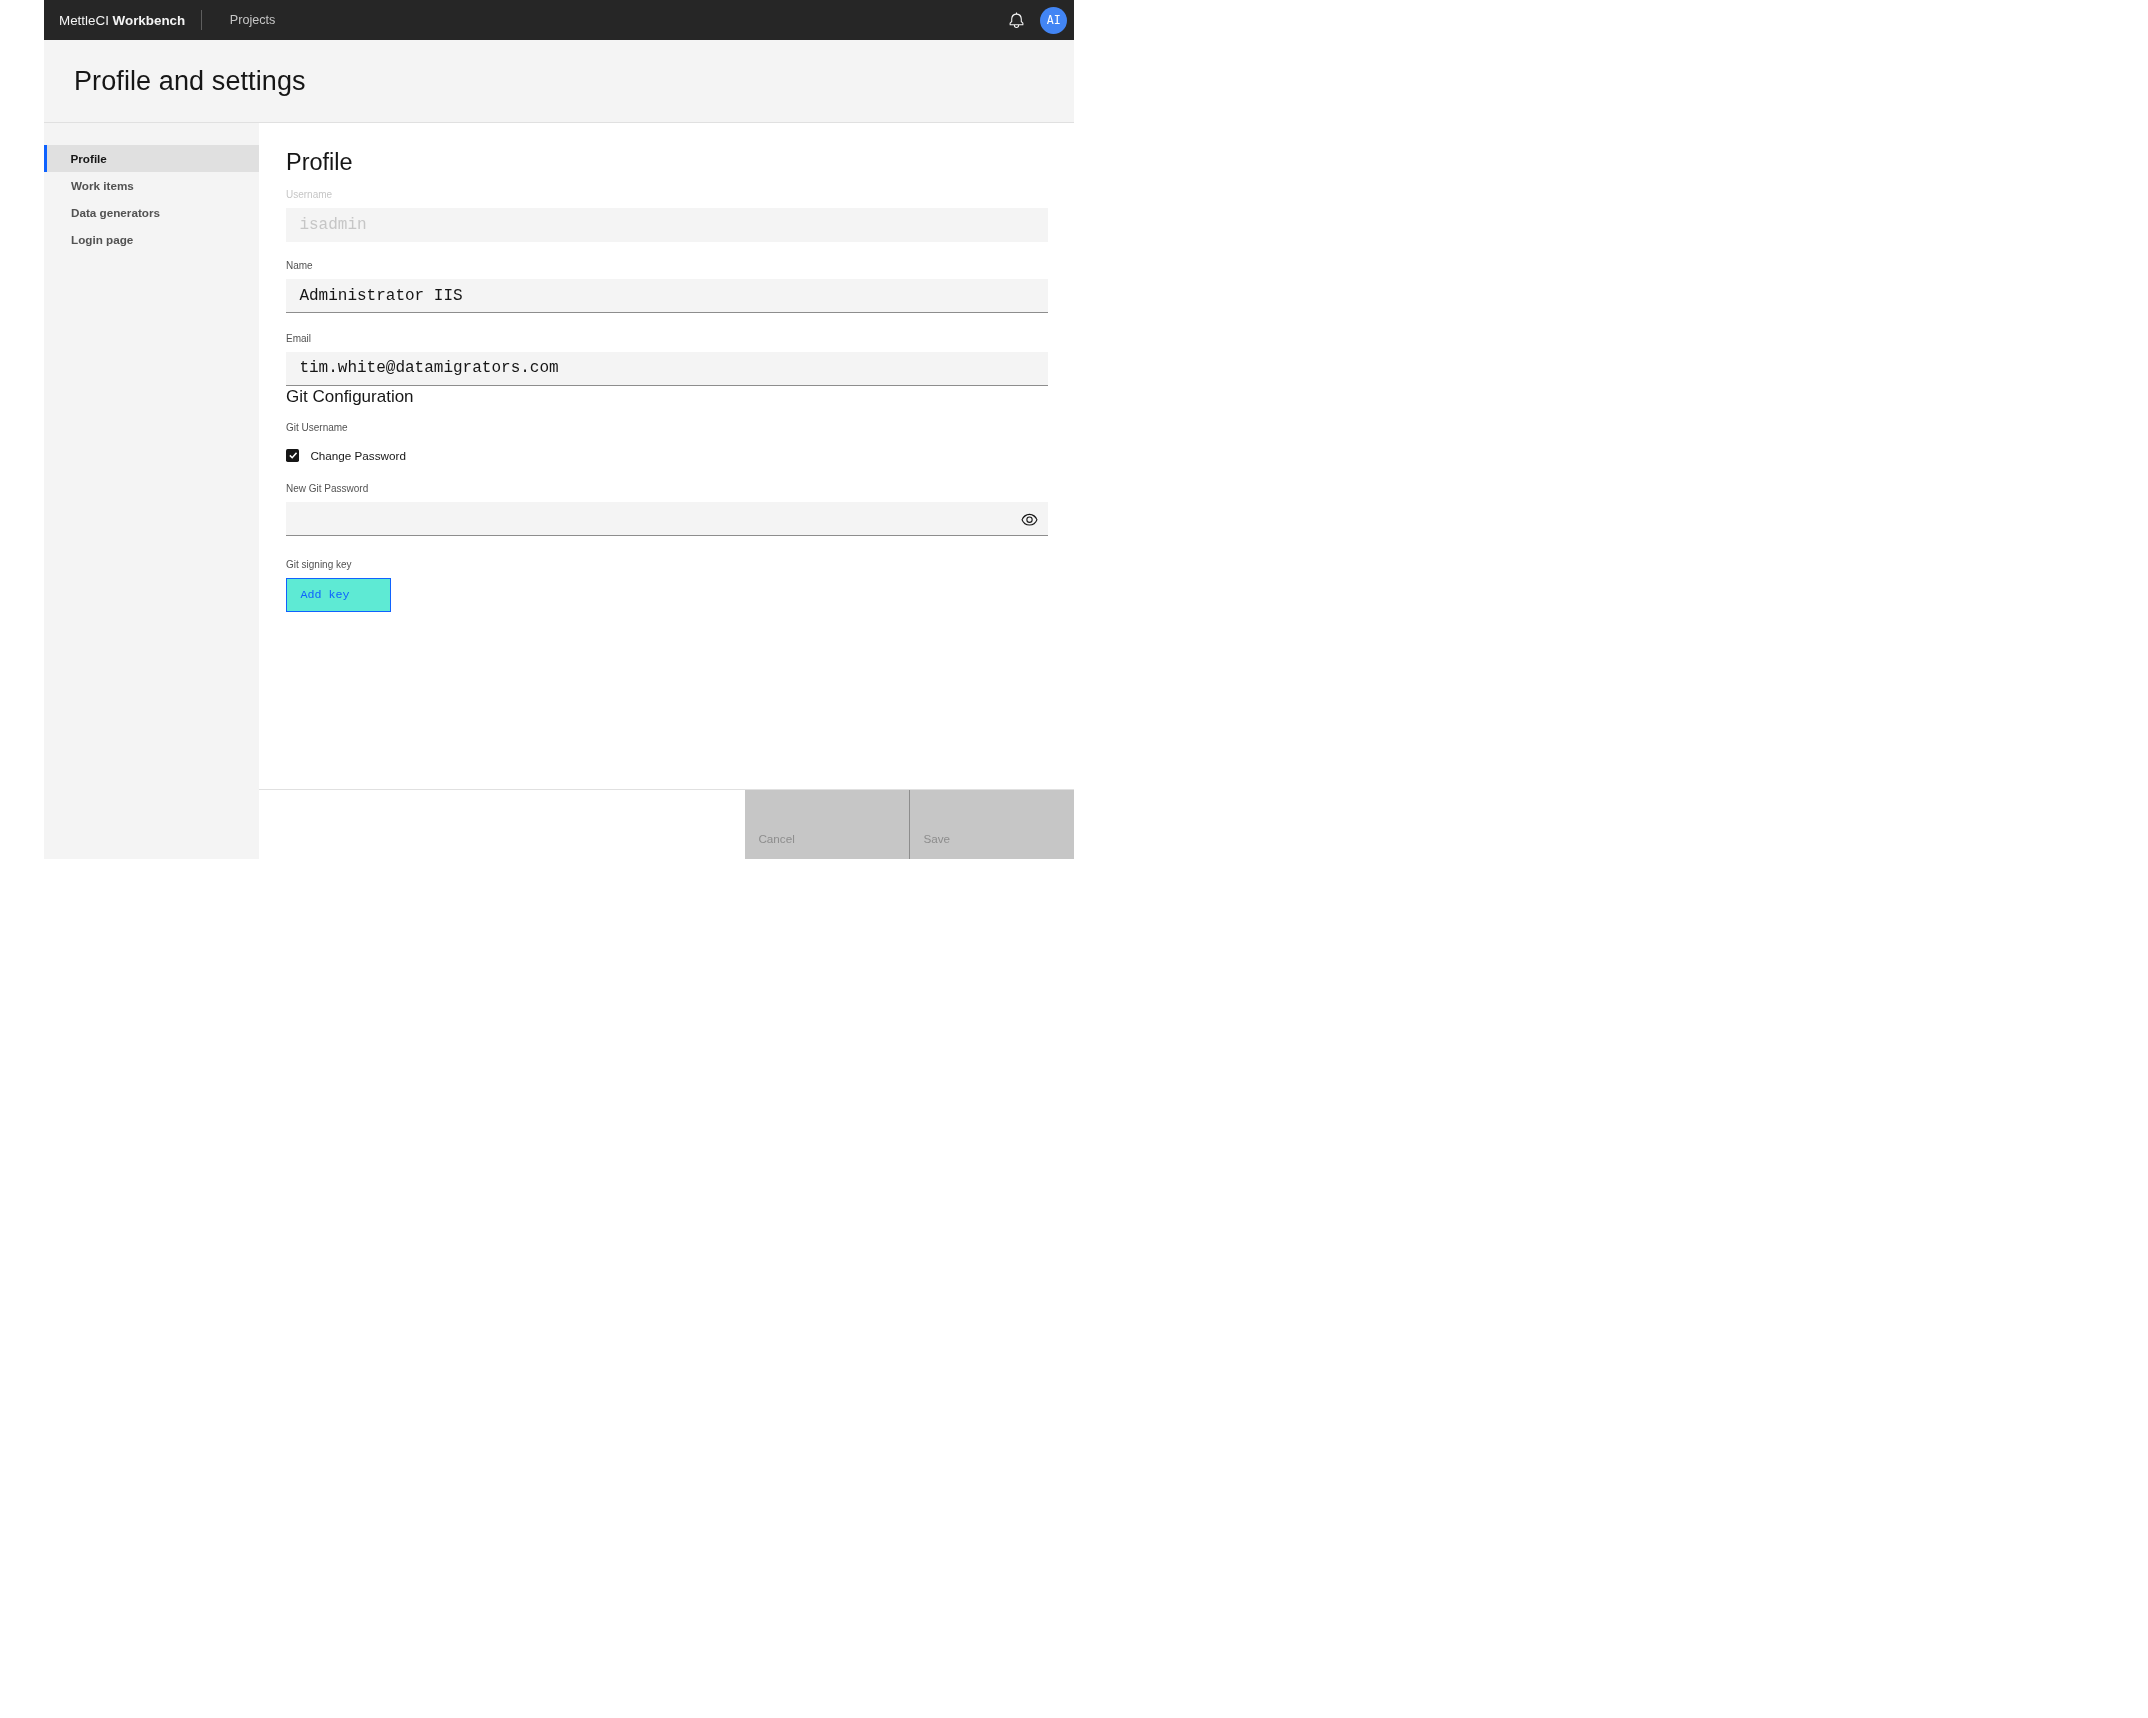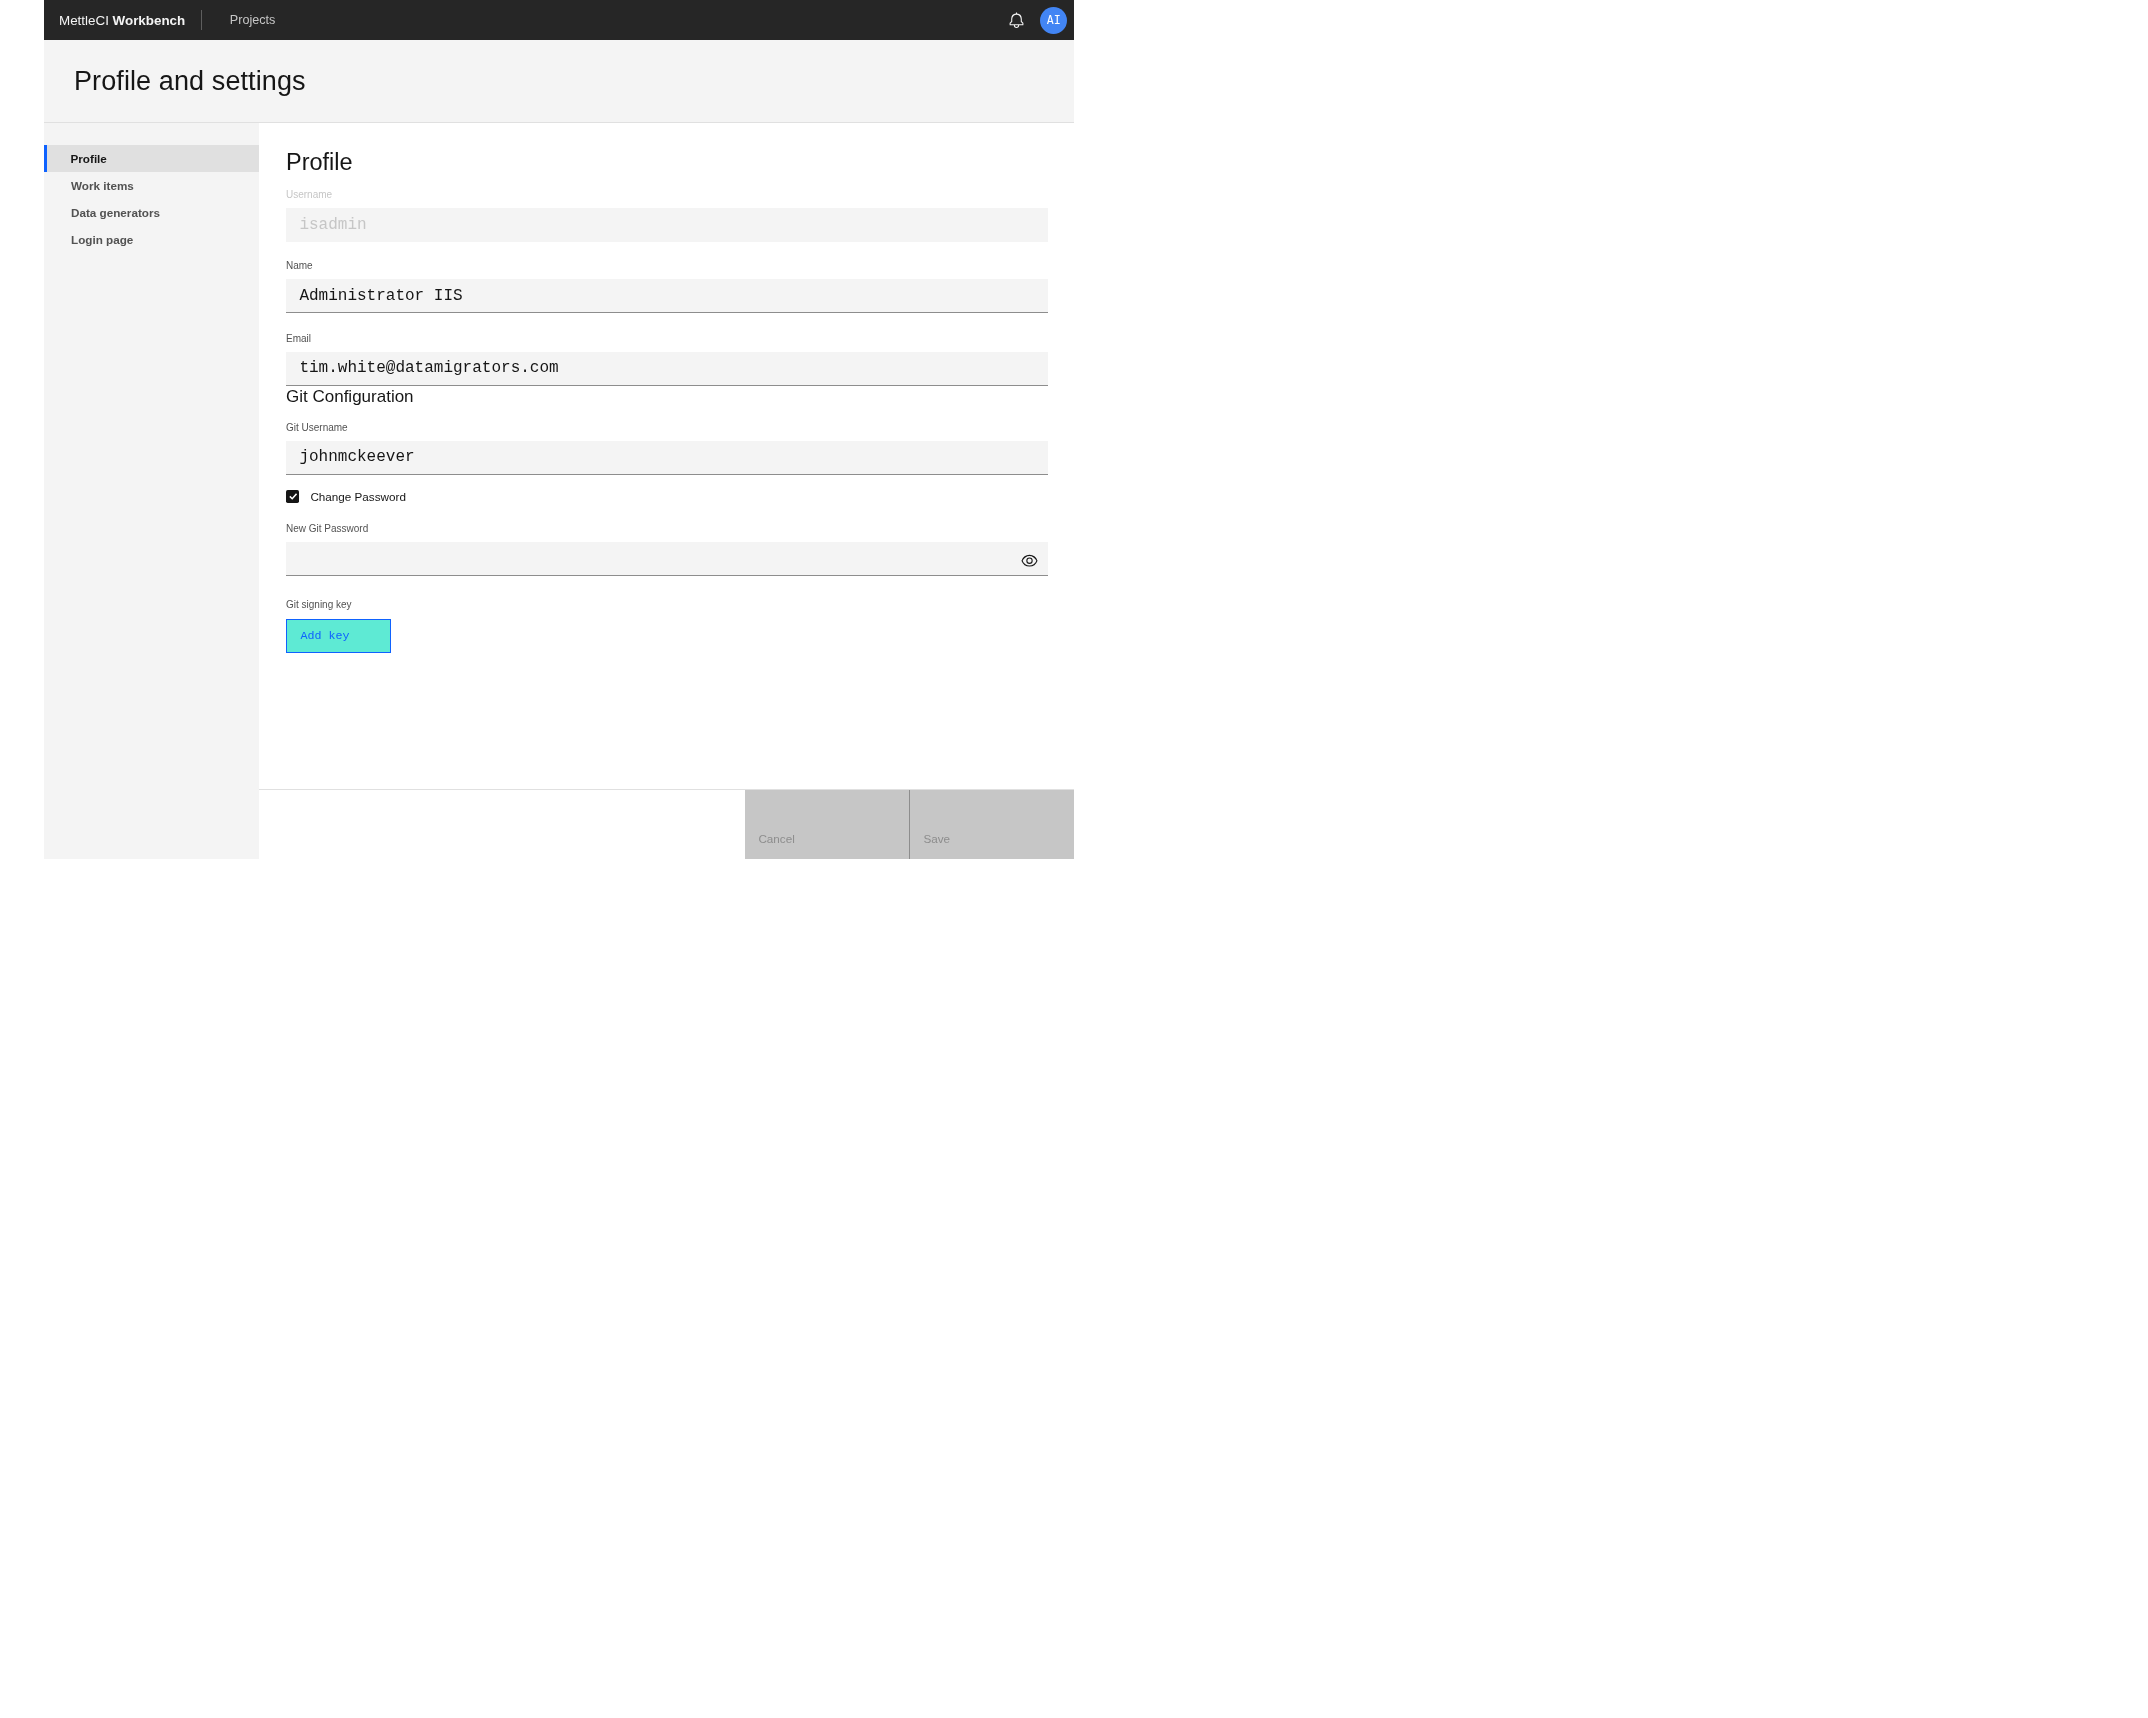--- a/index.html
+++ b/index.html
@@ -177,21 +177,20 @@
 
         <div class="group-email">
           <label class="field-label">Email</label>
           <input type="text" class="text-input" value="tim.white@datamigrators.com" style="">
         </div>
 
         <h2 class="section-heading h2-git">Git Configuration</h2>
 
         <div class="group-gituser">
           <label class="field-label">Git Username</label>
-          <input type="text" class="text-input" value="johnmckeever" style="">
         </div>
 
         <div class="checkbox-row">
           <span class="checkbox-box">
             <span style="display:flex;">
               <svg width="8.4" height="6.7" viewBox="0 0 10 8" xmlns="http://www.w3.org/2000/svg">
                 <polyline points="1,4 3.8,6.8 9,1" fill="none" stroke="#ffffff" stroke-width="1.8"></polyline>
               </svg>
             </span>
           </span>

